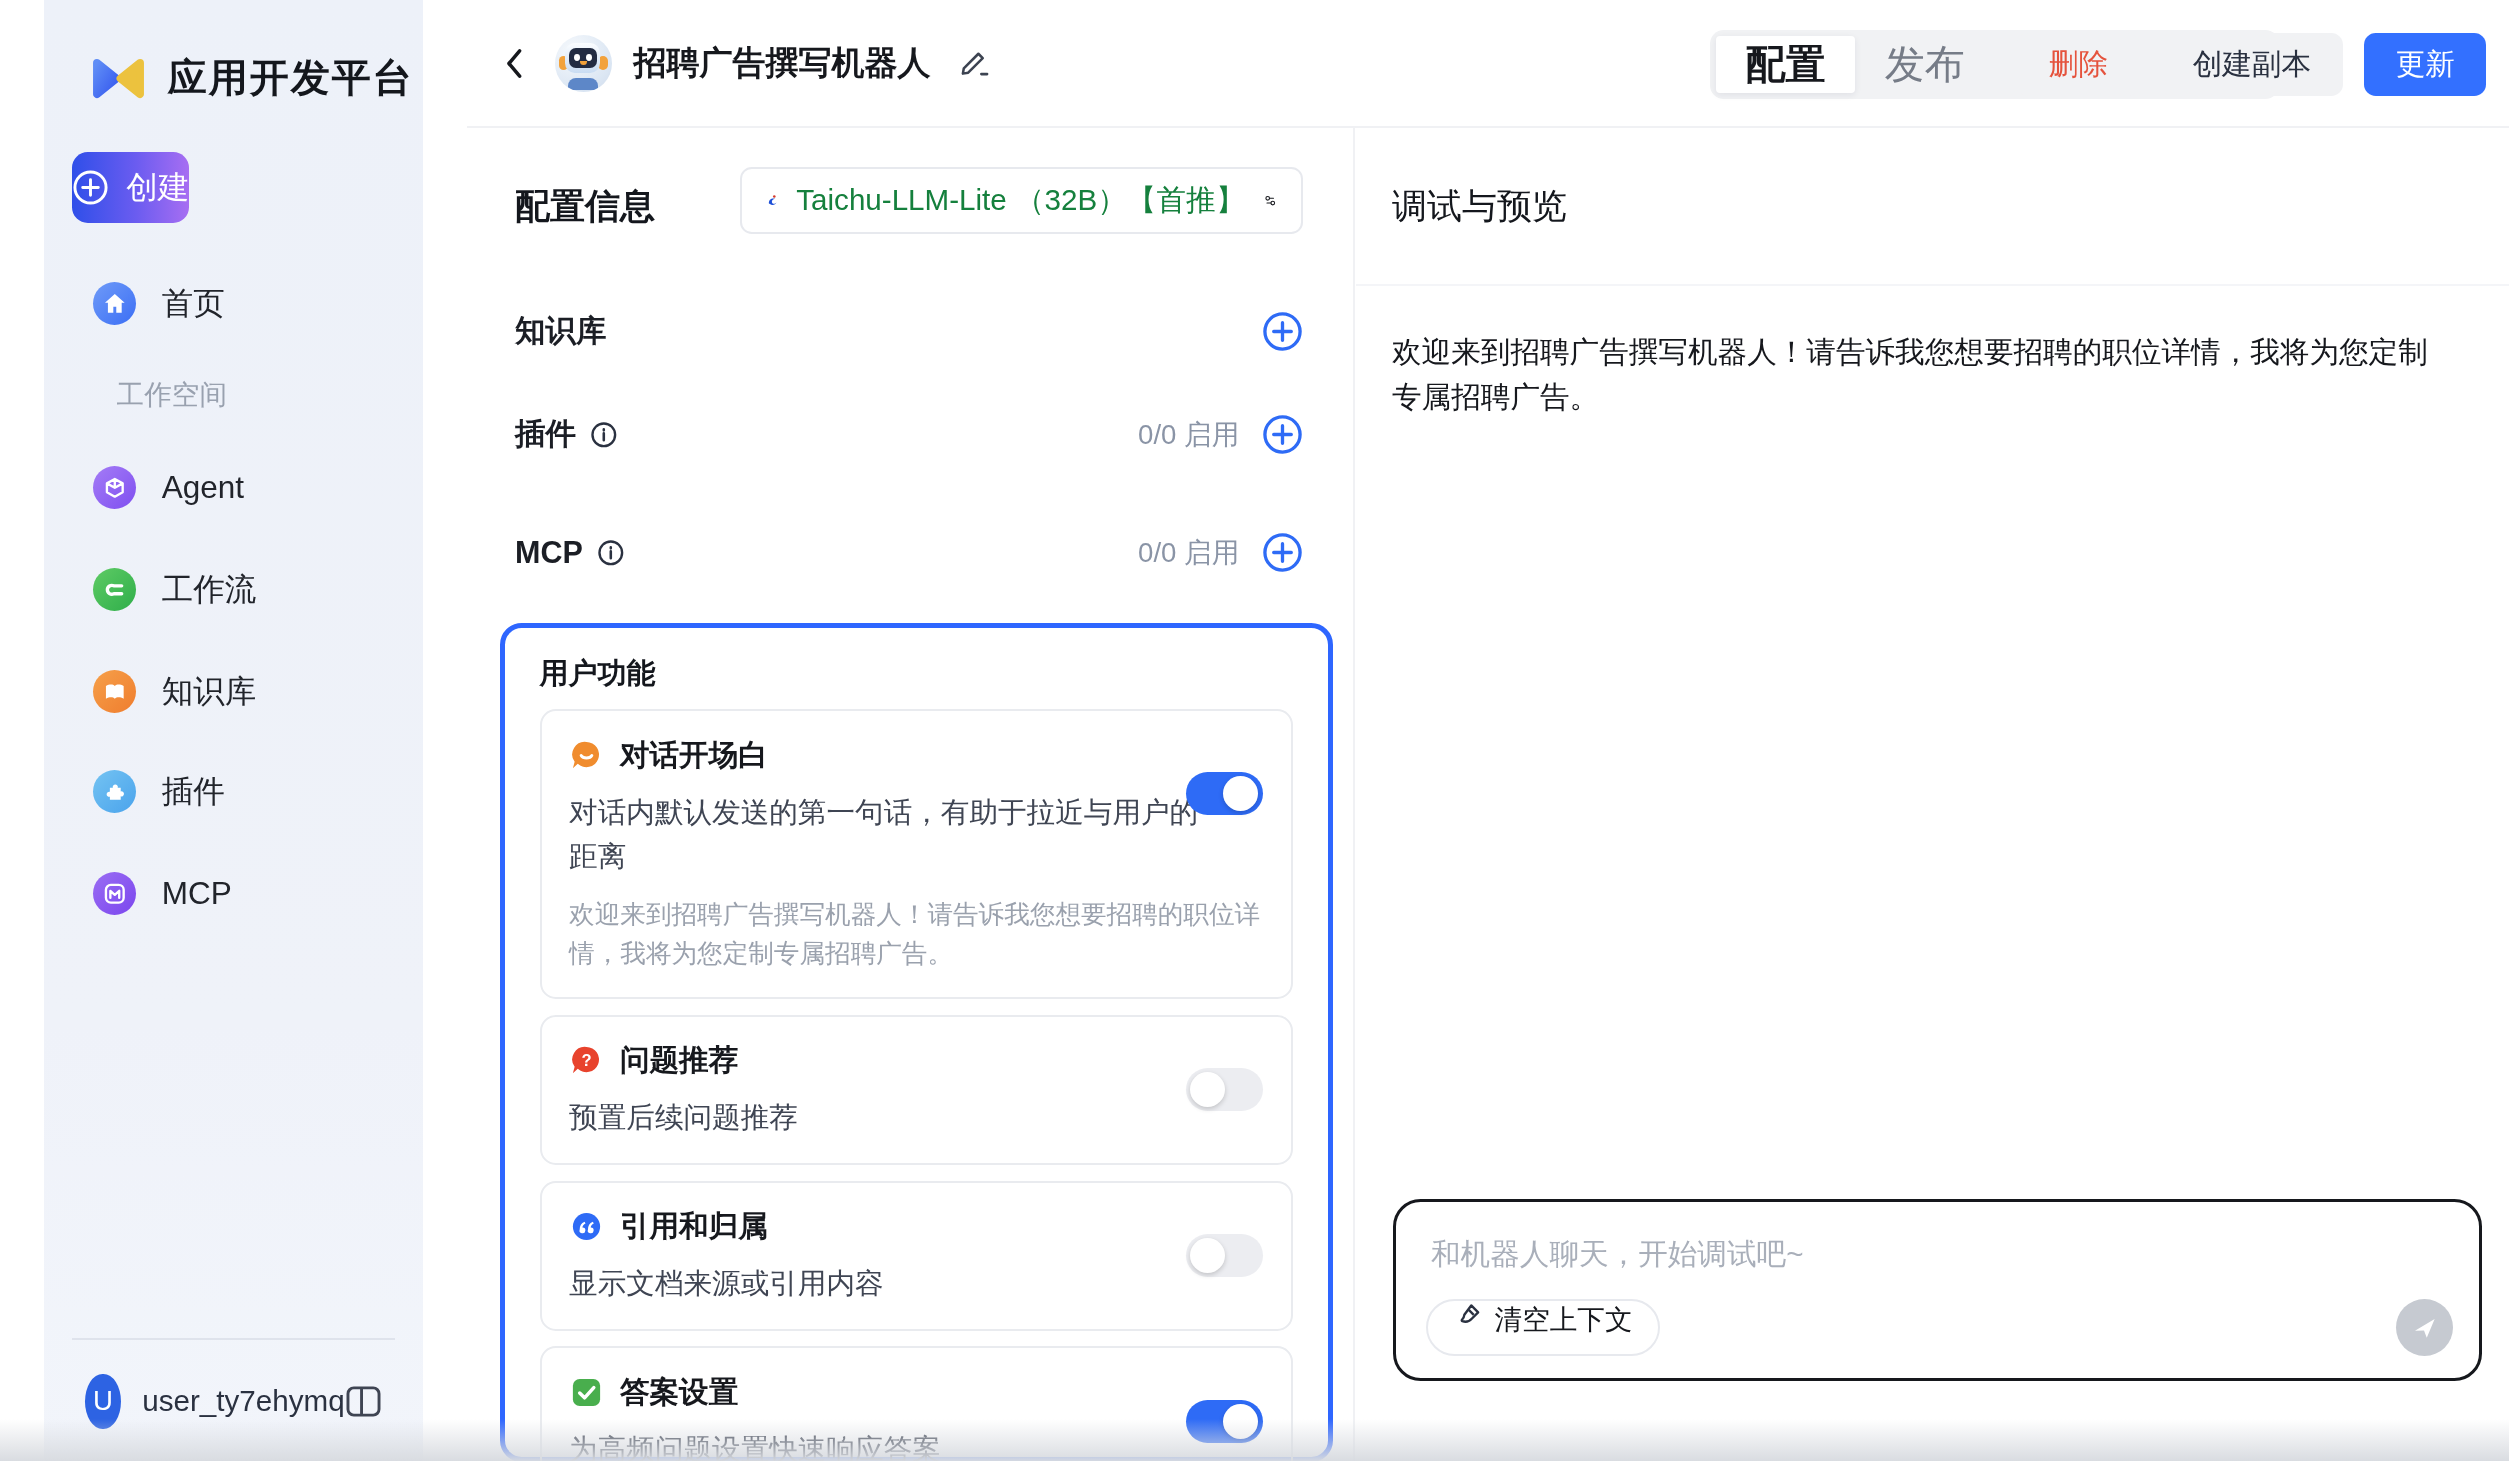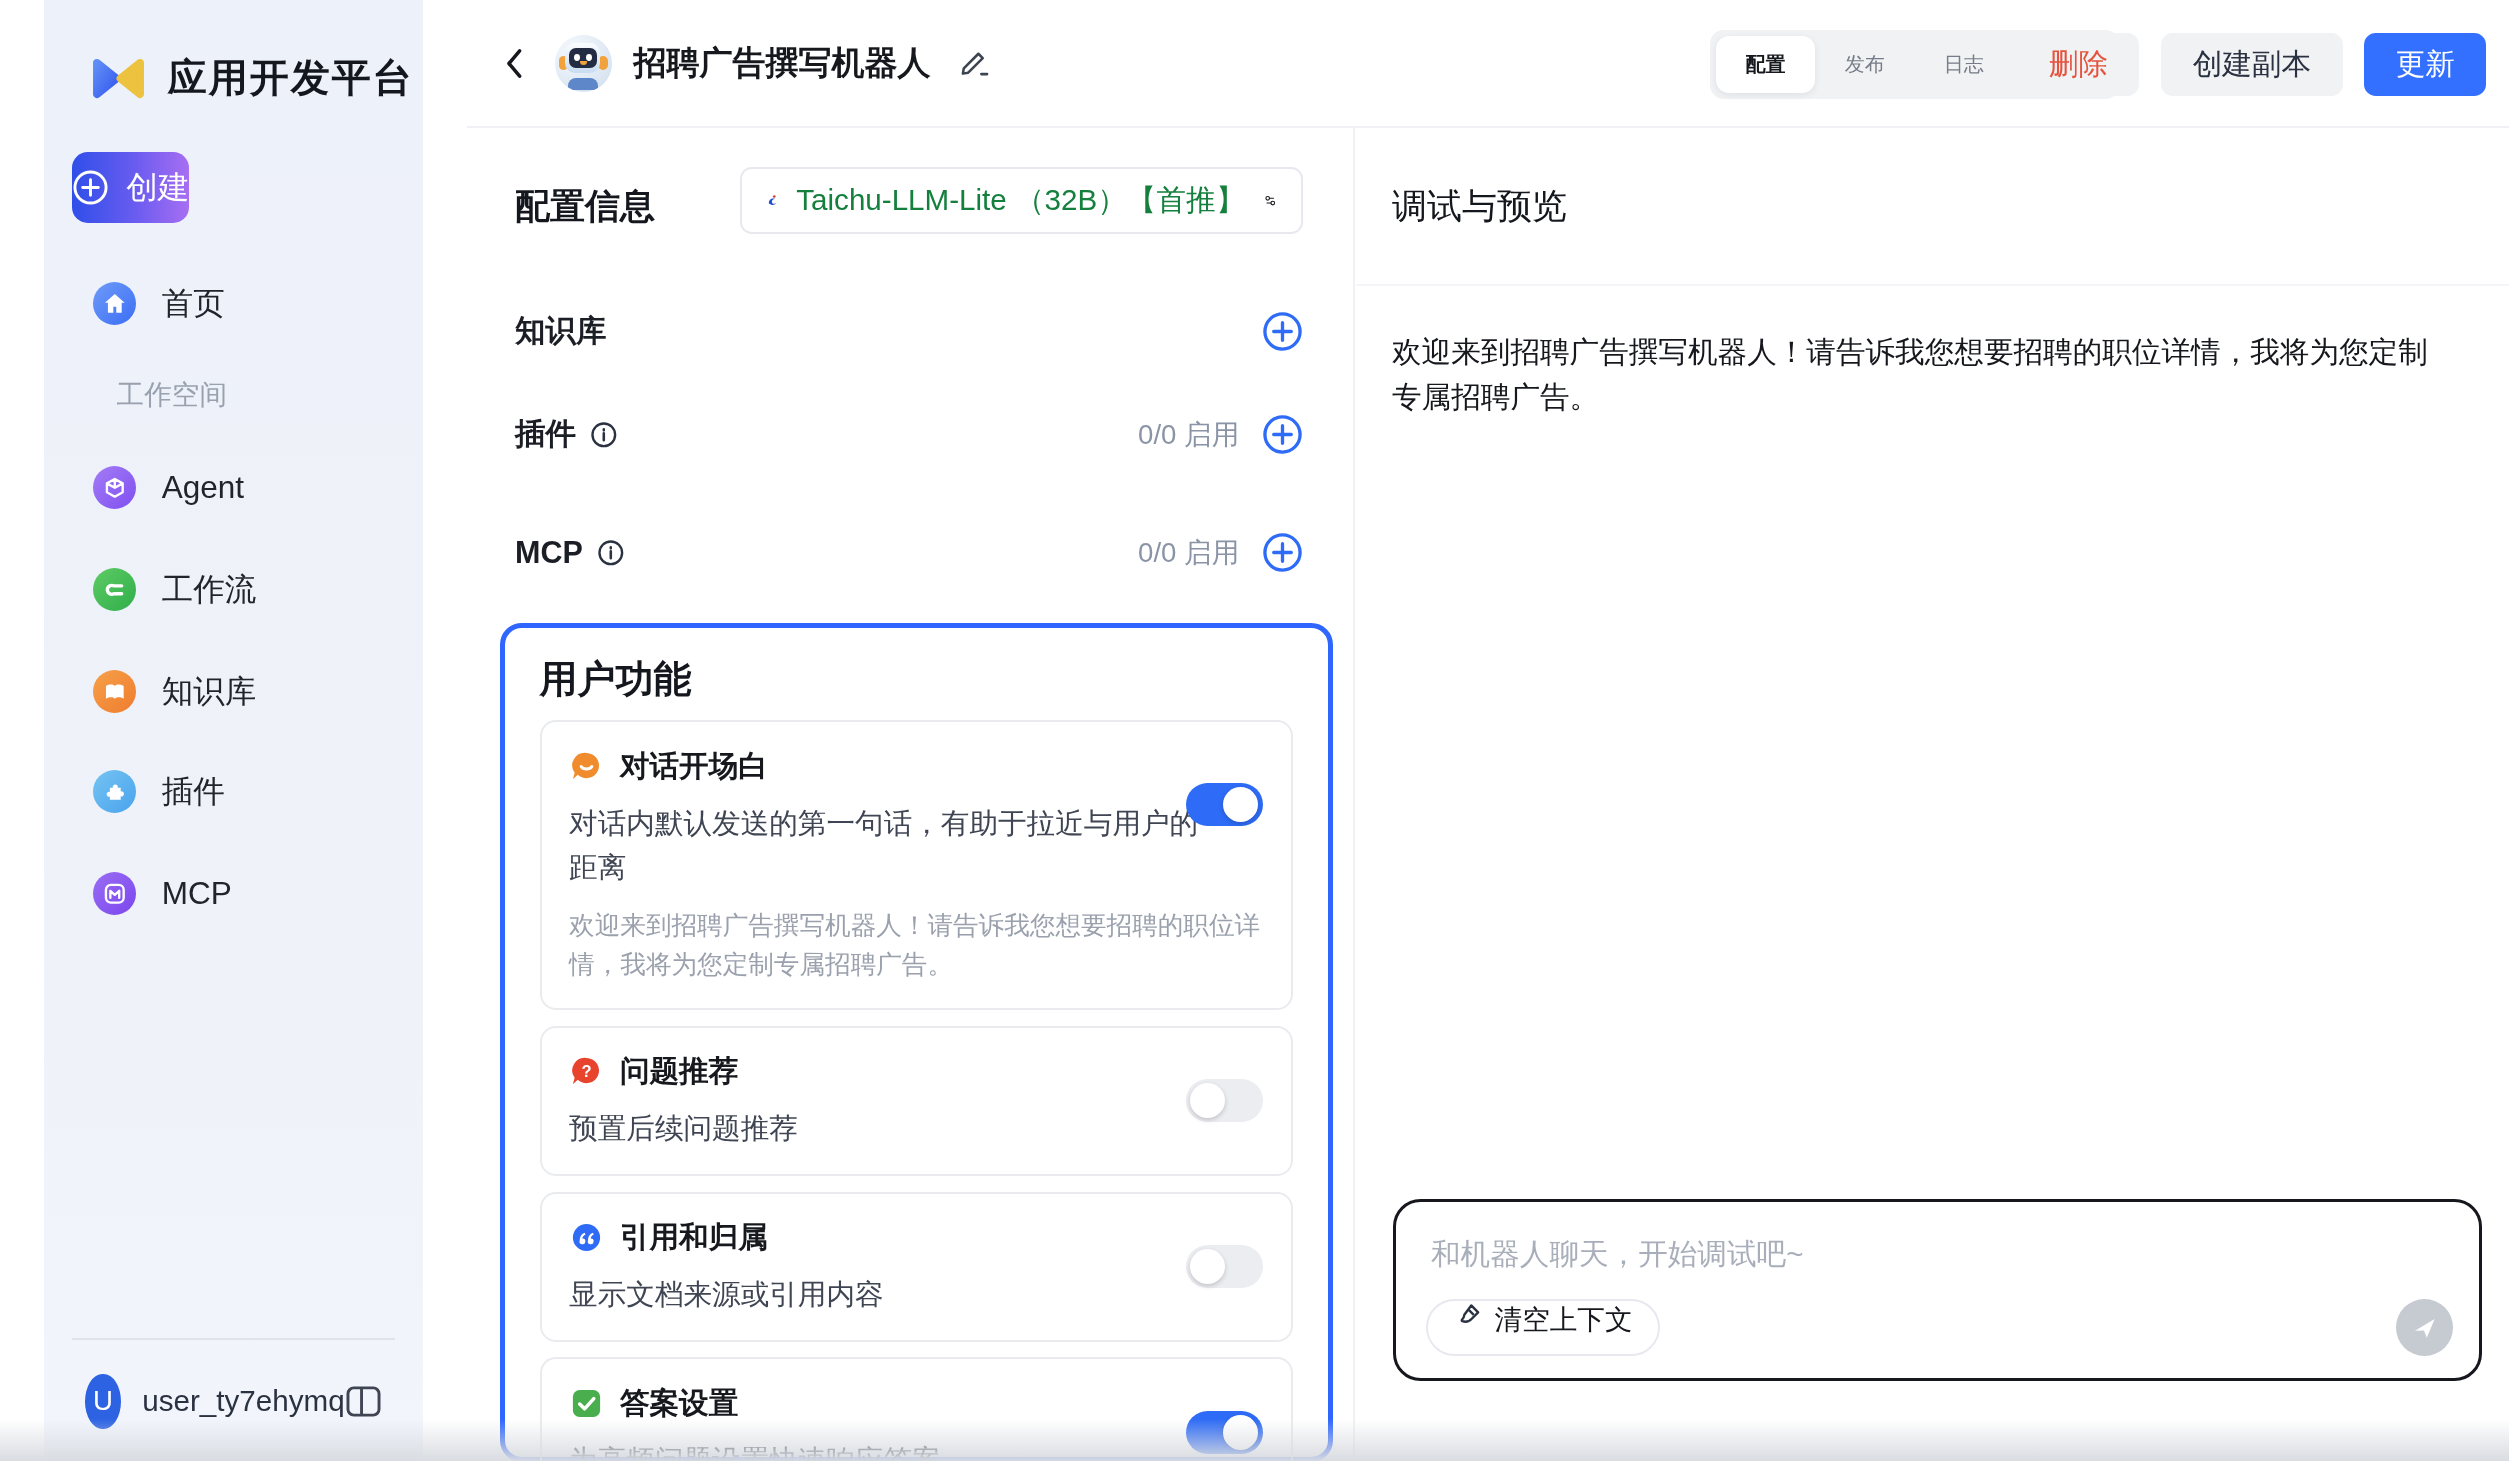--- a/index.html
+++ b/index.html
@@ -44,21 +44,21 @@
   .robot-ear.l { left:3.9px; } .robot-ear.r { right:3.9px; }
   .robot-head { position:absolute; left:10.8px; top:8.9px; width:35px; height:29.6px; border-radius:9.9px; background:linear-gradient(#fbfdff,#c9dcf2); }
   .robot-face { position:absolute; left:14.8px; top:13.8px; width:27.6px; height:19.7px; border-radius:6.9px; background:#232c42; }
   .robot-eye { position:absolute; top:5.9px; width:5.9px; height:6.9px; border-radius:50%; background:#fff; }
   .robot-eye.l { left:4.9px; } .robot-eye.r { right:4.9px; }
   .robot-smile { position:absolute; left:10.8px; bottom:3px; width:6.9px; height:3.9px; border-radius:0 0 5.9px 5.9px; background:#f2a23c; }
   .robot-body { position:absolute; left:13.8px; bottom:2px; width:29.6px; height:11.8px; border-radius:7.9px 7.9px 0 0; background:#5d87c8; }
   .app-title { font-size:33px; font-weight:700; color:#16181d; margin-left:21.7px; }
   .edit-btn { margin-left:25.6px; background:none; border:none; cursor:pointer; width:37px; height:37px; }
   .tabs { position:absolute; left:1243px; top:29.6px; height:69px; background:#f1f2f4; border-radius:13.8px; display:flex; align-items:center; padding:5.9px; }
-  .tab { height:57px; padding:0 29.6px; display:flex; align-items:center; font-size:20px; color:#767c87; cursor:pointer; border-radius:13px; }
+  .tab { height:57px; padding:0 29.6px; display:flex; align-items:center; font-size:40px; color:#767c87; cursor:pointer; border-radius:4px; }
   .tab.active { background:#fff; color:#16181d; font-weight:700; box-shadow:0 2px 7.9px rgba(20,30,60,.08); }
   .top-actions { position:absolute; right:23.6px; top:32.5px; display:flex; gap:21.7px; }
   .act-btn { height:63px; border:none; border-radius:11.8px; font-size:29.6px; cursor:pointer; padding:0 31.5px; font-family:inherit; display:flex; align-items:center; }
   .act-delete { background:#f1f2f4; color:#e5533d; }
   .act-dup { background:#f1f2f4; color:#2a3140; }
   .act-update { background:#3370ff; color:#fff; }
 
   
   .config-col { position:absolute; left:467px; top:128px; width:888px; bottom:0; border-right:2px solid #f0f1f4; background:#fff; }
   .config-title { position:absolute; left:48px; top:55px; font-size:35px; font-weight:700; color:#14171d; }
@@ -69,21 +69,21 @@
   .cfg-row { position:absolute; left:48px; right:49px; height:61px; display:flex; align-items:center; }
   .cfg-row-1 { top:173px; } .cfg-row-2 { top:276px; } .cfg-row-3 { top:394px; }
   .cfg-label { font-size:30.5px; font-weight:700; color:#1b1e25; }
   .info-ico { margin-left:13.8px; width:27.6px; height:27.6px; }
   .cfg-count { margin-left:auto; font-size:27.6px; color:#8a94a6; margin-right:21.7px; }
   .plus-btn { width:43px; height:43px; background:none; border:none; cursor:pointer; padding:0; }
   .cfg-row-1 .plus-btn { margin-left:auto; }
 
   
   .features-panel { position:absolute; left:32.5px; top:495px; width:833px; height:839px; border:5.9px solid #2e66ff; border-radius:21.7px; background:#fff; padding:25.6px 35px 0 35px; }
-  .features-title { font-size:38px; font-weight:700; color:#14171d; }
+  .features-title { font-size:29px; font-weight:700; color:#14171d; }
   .feature-card { border:2px solid #e9ebef; border-radius:15.8px; margin-top:15.8px; padding:23.6px 27.6px; position:relative; }
   .card-head { display:flex; align-items:center; gap:15.8px; }
   .card-ico { width:35px; height:35px; flex:0 0 35px; }
   .card-title { font-size:29.6px; font-weight:700; color:#16181d; }
   .card-desc { font-size:28.6px; color:#3f4553; line-height:44px; margin-top:13.8px; max-width:630px; }
   .card-preview { font-size:25.6px; color:#9aa1ad; line-height:39px; margin-top:17.7px; max-width:709px; }
   .toggle { position:absolute; right:27.6px; width:77px; height:43px; border-radius:21.7px; cursor:pointer; }
   .toggle .knob { position:absolute; top:3.9px; width:35px; height:35px; border-radius:50%; background:#fff; box-shadow:0 2px 4.9px rgba(0,0,0,.18); }
   .toggle.on { background:#2e6bf6; } .toggle.on .knob { left:37px; }
   .toggle.off { background:#ecedf1; } .toggle.off .knob { left:3.9px; }

